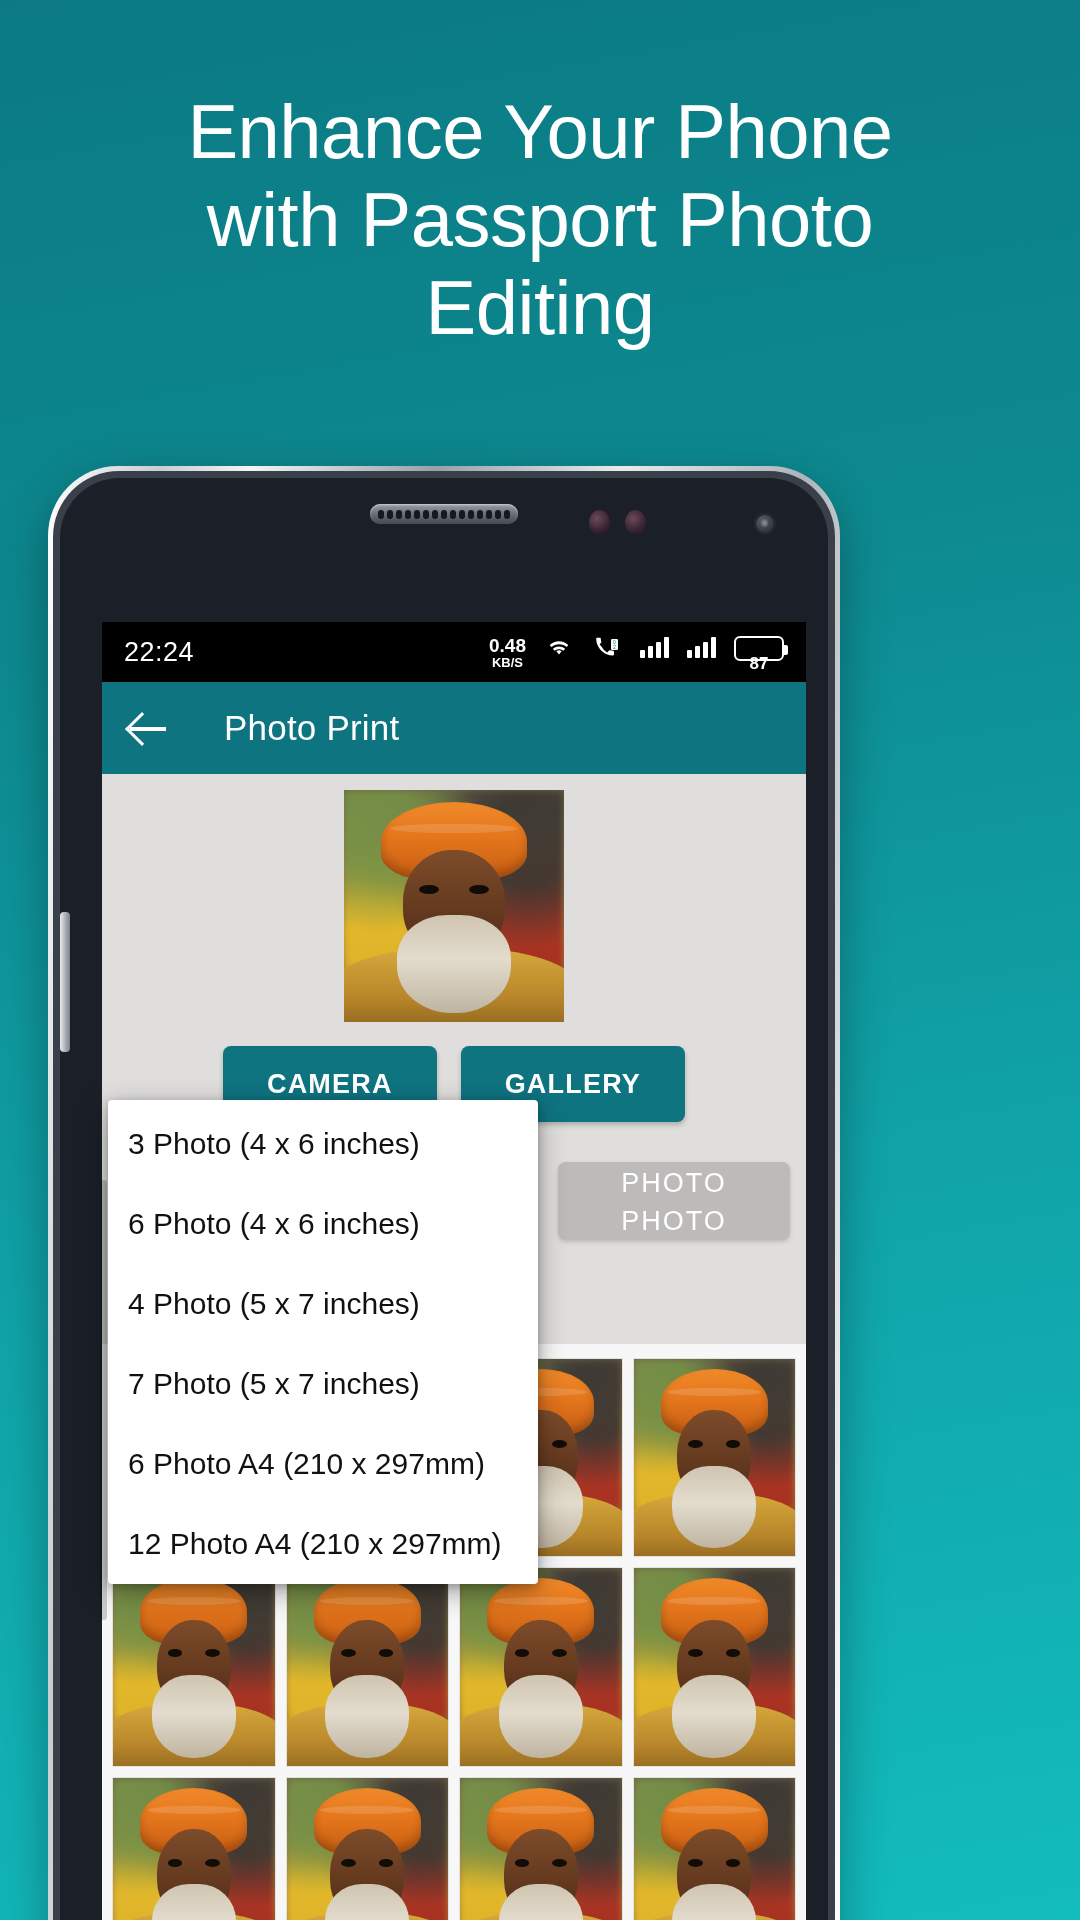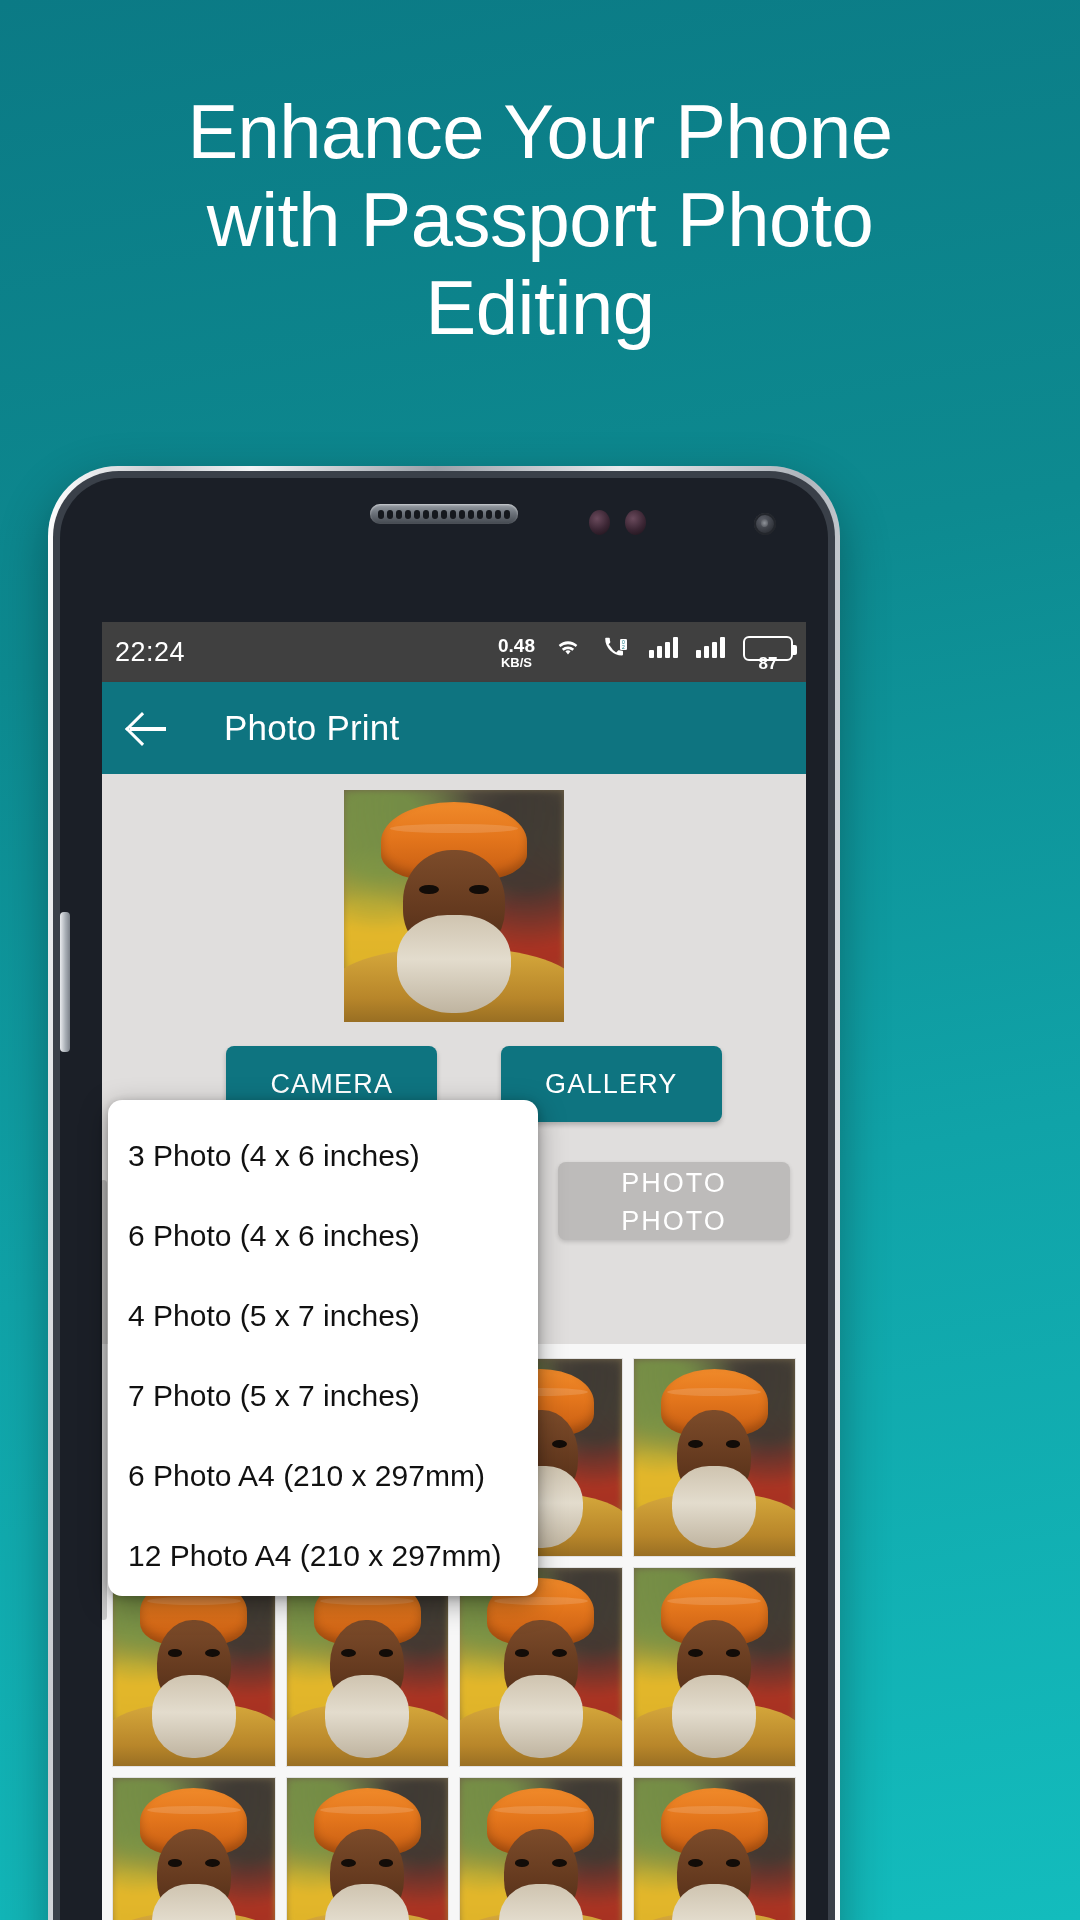--- a/index.html
+++ b/index.html
@@ -79,23 +79,23 @@
   
   .screen {
     position:absolute; left:42px; top:144px;
     width:704px; height:1356px;
     background:#e0dedd;
     overflow:hidden;
   }
 
   
   .statusbar {
-    height:60px; background:#404040; color:#fff;
+    height:60px; background:#000000; color:#fff;
     display:flex; align-items:center; justify-content:space-between;
-    padding:0 13px;
+    padding:0 22px;
   }
   .clock { font-size:27px; font-weight:500; letter-spacing:0.5px; }
   .status-right { display:flex; align-items:flex-start; gap:18px; }
   .netspeed { text-align:center; line-height:1; }
   .netspeed .n1 { font-size:19px; font-weight:700; display:block; }
   .netspeed .n2 { font-size:13px; font-weight:700; display:block; margin-top:1px; }
   .bars { display:flex; align-items:flex-end; gap:3px; height:22px; }
   .bars i { width:5px; background:#fff; border-radius:1px; }
   .bars i:nth-child(1){height:8px;} .bars i:nth-child(2){height:12px;}
   .bars i:nth-child(3){height:16px;} .bars i:nth-child(4){height:21px;}
@@ -126,25 +126,24 @@
   .content { position:relative; height:1204px; background:#e0dedd; }
 
   .preview {
     position:absolute; left:50%; transform:translateX(-50%); top:16px;
     width:220px; height:232px; overflow:hidden; background:#7a6a55;
   }
 
   .btn-row { position:absolute; top:272px; left:0; width:100%; display:flex; justify-content:center; gap:24px; }
   .btn {
     background:#0e7480; color:#fff; border:none; border-radius:8px;
-    font-size:27px; letter-spacing:1.2px; font-weight:400;
+    font-size:27px; letter-spacing:1.2px; font-weight:700;
     padding:0 34px; height:76px; line-height:76px;
     box-shadow:0 3px 5px rgba(0,0,0,0.22);
     font-family:"Liberation Sans", sans-serif;
-    margin-left:40px;
   }
   .btn.wide { padding:0 44px; }
 
   .row2 { position:absolute; top:380px; left:0; width:100%; height:200px; }
   .spinner-box {
     position:absolute; left:16px; top:8px; width:300px; height:74px;
     background:#0e7480; border-radius:8px;
   }
   .create-btn {
     position:absolute; right:16px; top:8px; width:232px; height:78px;
@@ -195,23 +194,23 @@
     background:rgba(255,255,255,0.14); border-radius:50%; }
   .portrait .beard{ position:absolute; left:24%; top:54%; width:52%; height:42%;
     background:linear-gradient(180deg,#cfc4b0 0%,#e3dccd 45%,#bfb4a0 100%);
     border-radius:44% 44% 48% 48%; }
   .portrait .eye{ position:absolute; top:41%; width:9%; height:4%; background:#120c08; border-radius:50%; }
   .portrait .eye.l{ left:34%; } .portrait .eye.r{ left:57%; }
 
   
   .dropdown {
     position:absolute; left:0px; top:1100px; width:430px;
-    background:#ffffff; border-radius:14px;
+    background:#ffffff; border-radius:4px;
     box-shadow:0 8px 28px rgba(0,0,0,0.34), 0 2px 8px rgba(0,0,0,0.22);
-    padding:16px 0 0 0; z-index:30;
+    padding:4px 0 0 0; z-index:30;
   }
   .dropdown .item {
     font-size:30px; color:#111; padding:22px 20px; line-height:36px;
     white-space:nowrap; font-family:"Liberation Sans", sans-serif;
   }
   .left-scroll{
     position:absolute; left:0px; top:1180px; width:7px; height:440px;
     background:rgba(0,0,0,0.18); border-radius:4px; z-index:31;
   }
 </style>

